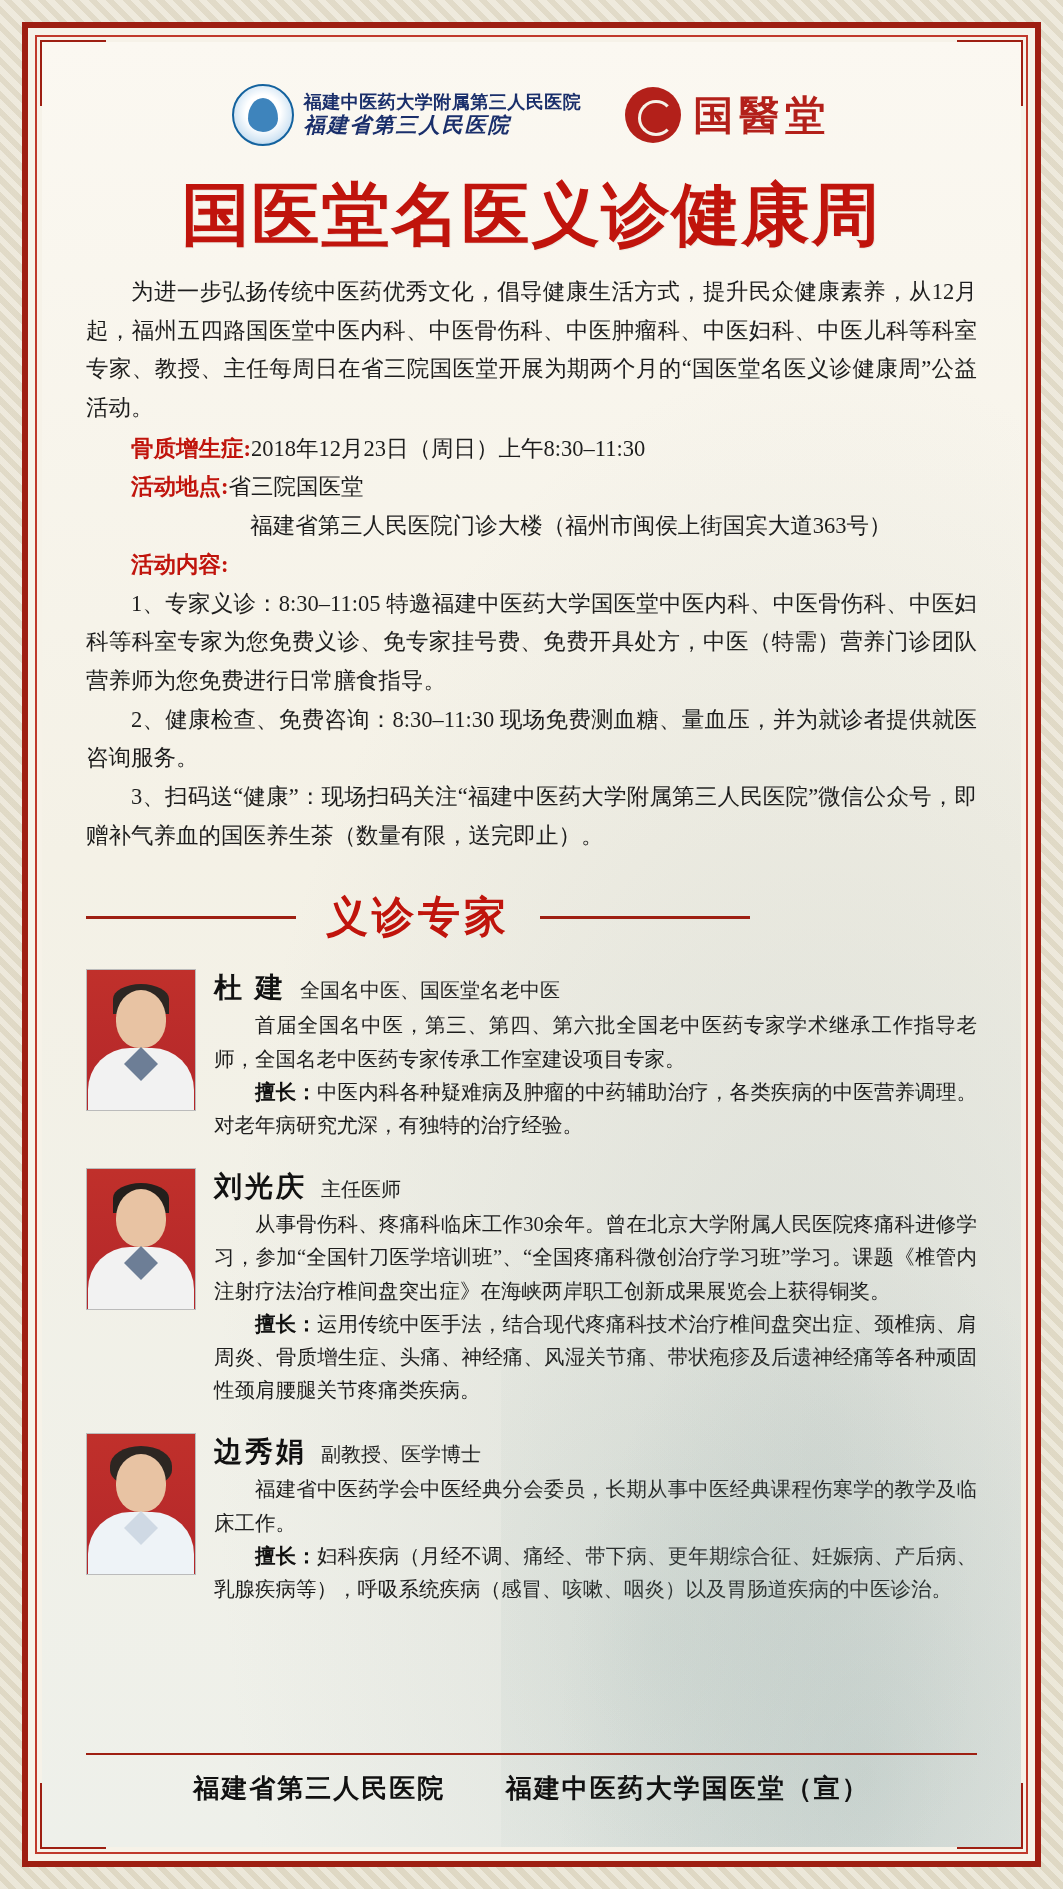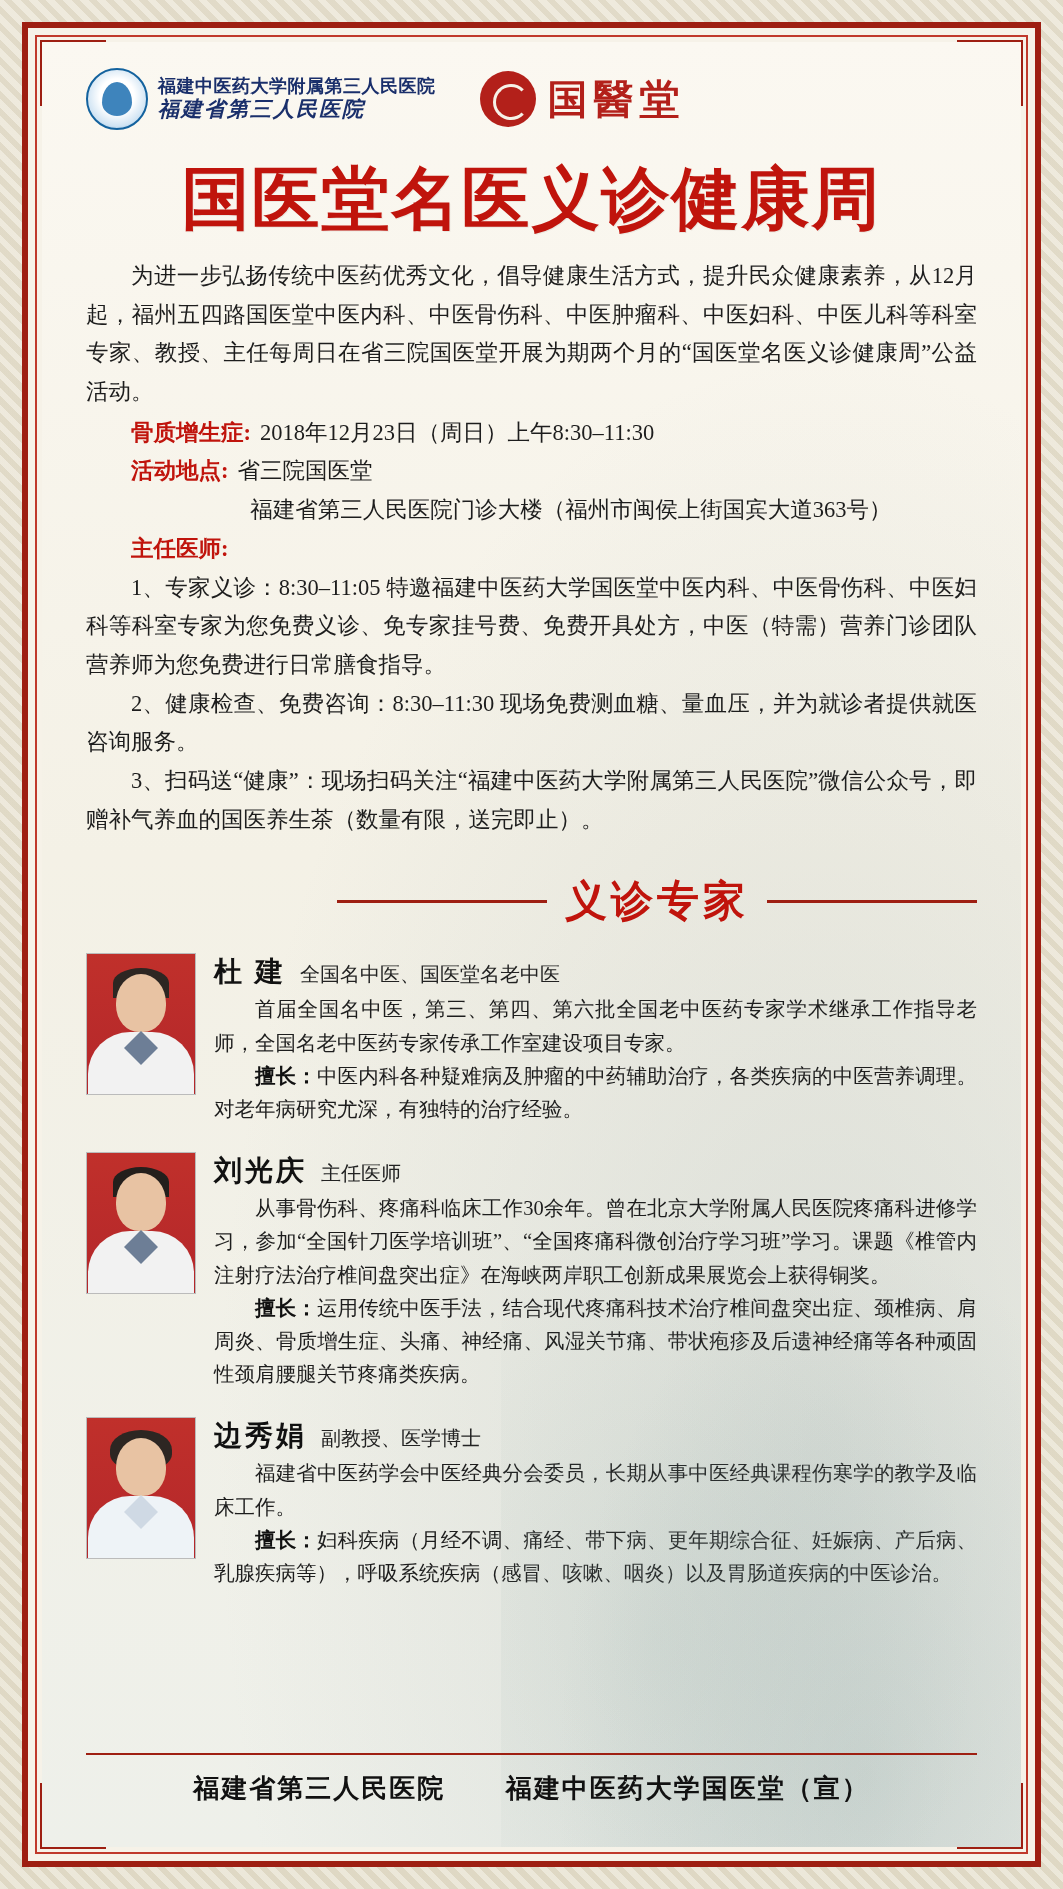--- a/index.html
+++ b/index.html
@@ -83,22 +83,23 @@
     background:
       radial-gradient(ellipse at 70% 90%, rgba(120,150,150,0.20) 0%, rgba(255,255,255,0) 60%),
       radial-gradient(ellipse at 30% 70%, rgba(130,160,155,0.14) 0%, rgba(255,255,255,0) 62%);
     pointer-events: none;
   }
 
   
   .header {
     display: flex;
     align-items: center;
+    justify-content: center;
     gap: 44px;
-    margin-top: 0;
+    margin-top: 16px;
     margin-bottom: 6px;
   }
   .logo-block { display: flex; align-items: center; gap: 10px; }
   .logo-mark {
     width: 58px; height: 58px; border-radius: 50%;
     border: 2px solid #13629e;
     background: radial-gradient(circle at 50% 45%, #ffffff 40%, #cfe3f3 70%, #2b7cc0 100%);
     position: relative;
     flex: none;
   }
@@ -171,30 +172,30 @@
     margin-top: 14px;
   }
   .para { text-indent: 2em; margin: 0 0 2px 0; text-align: justify; }
   .kv-row { display: flex; align-items: flex-start; margin: 0; }
   .kv-label {
     color: #c0140c;
     font-weight: bold;
     white-space: nowrap;
     padding-left: 2em;
   }
-  .kv-val { flex: 1; margin-left: 9px; }
+  .kv-val { flex: 1; }
   .kv-sub { padding-left: calc(2em + 5.3em); }
   .item { text-indent: 2em; margin: 0; text-align: justify; }
 
   
   .section-head {
     display: flex;
     align-items: center;
-    justify-content: flex-end;
-    gap: 18px;
+    justify-content: flex-start;
+    gap: 30px;
     margin: 34px 0 18px;
   }
   .rule { height: 3px; background: #9e1f12; flex: 1; max-width: 210px; }
   .section-title {
     color: #c0140c;
     font-weight: bold;
     font-size: 42px;
     letter-spacing: 4px;
     font-family: "Liberation Serif", "DejaVu Serif", serif;
     white-space: nowrap;
@@ -330,21 +331,21 @@
           <div class="kv-val">2018年12月23日（周日）上午8:30–11:30</div>
         </div>
 
         <div class="kv-row">
           <div class="kv-label">活动地点:</div>
           <div class="kv-val">省三院国医堂</div>
         </div>
         <div class="kv-sub">福建省第三人民医院门诊大楼（福州市闽侯上街国宾大道363号）</div>
 
         <div class="kv-row">
-          <div class="kv-label">主任医师:</div>
+          <div class="kv-label">活动内容:</div>
         </div>
 
         <p class="item">1、专家义诊：8:30–11:05  特邀福建中医药大学国医堂中医内科、中医骨伤科、中医妇科等科室专家为您免费义诊、免专家挂号费、免费开具处方，中医（特需）营养门诊团队营养师为您免费进行日常膳食指导。</p>
         <p class="item">2、健康检查、免费咨询：8:30–11:30 现场免费测血糖、量血压，并为就诊者提供就医咨询服务。</p>
         <p class="item">3、扫码送“健康”：现场扫码关注“福建中医药大学附属第三人民医院”微信公众号，即赠补气养血的国医养生茶（数量有限，送完即止）。</p>
       </div>
 
       <div class="section-head">
         <div class="rule"></div>
         <div class="section-title">义诊专家</div>

